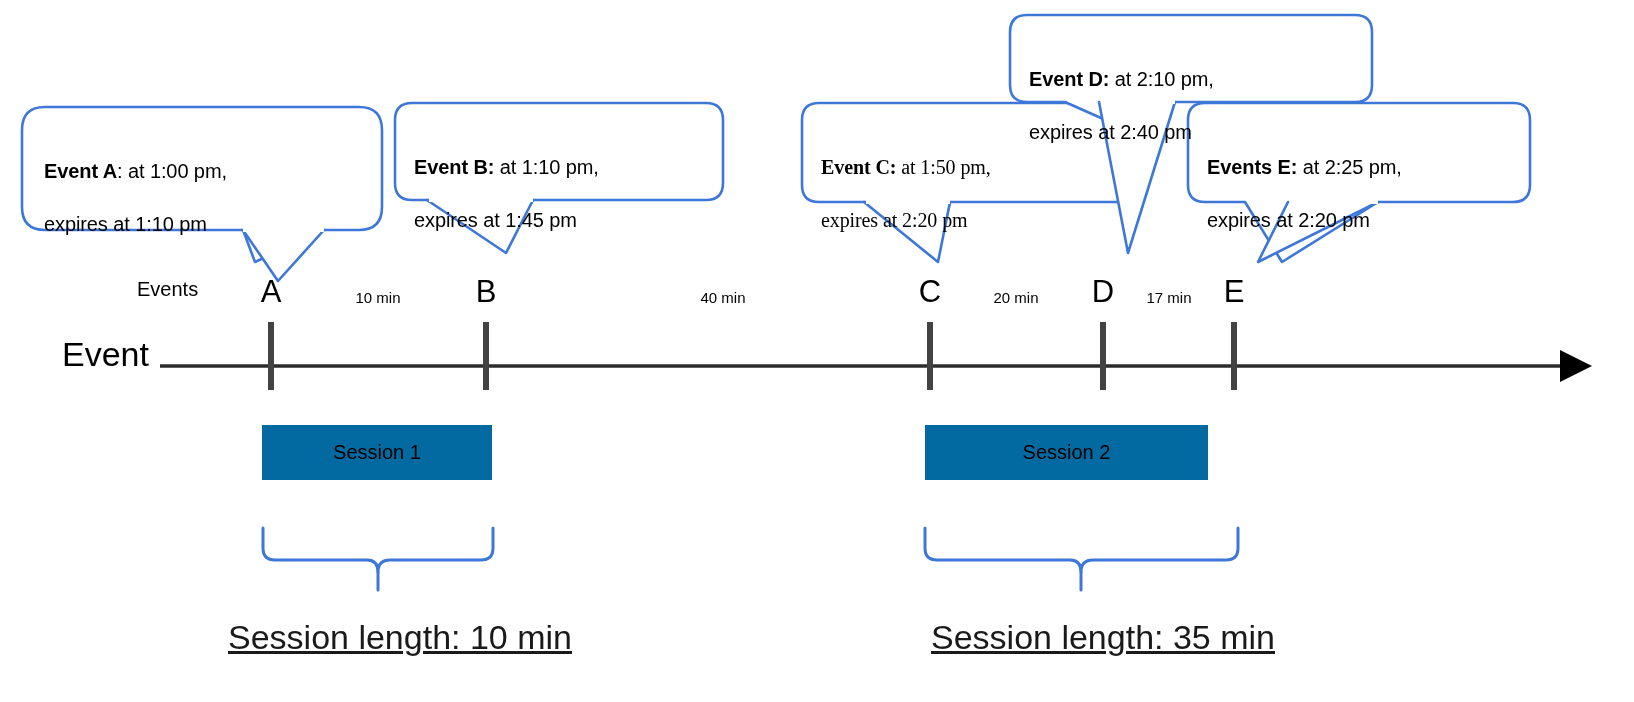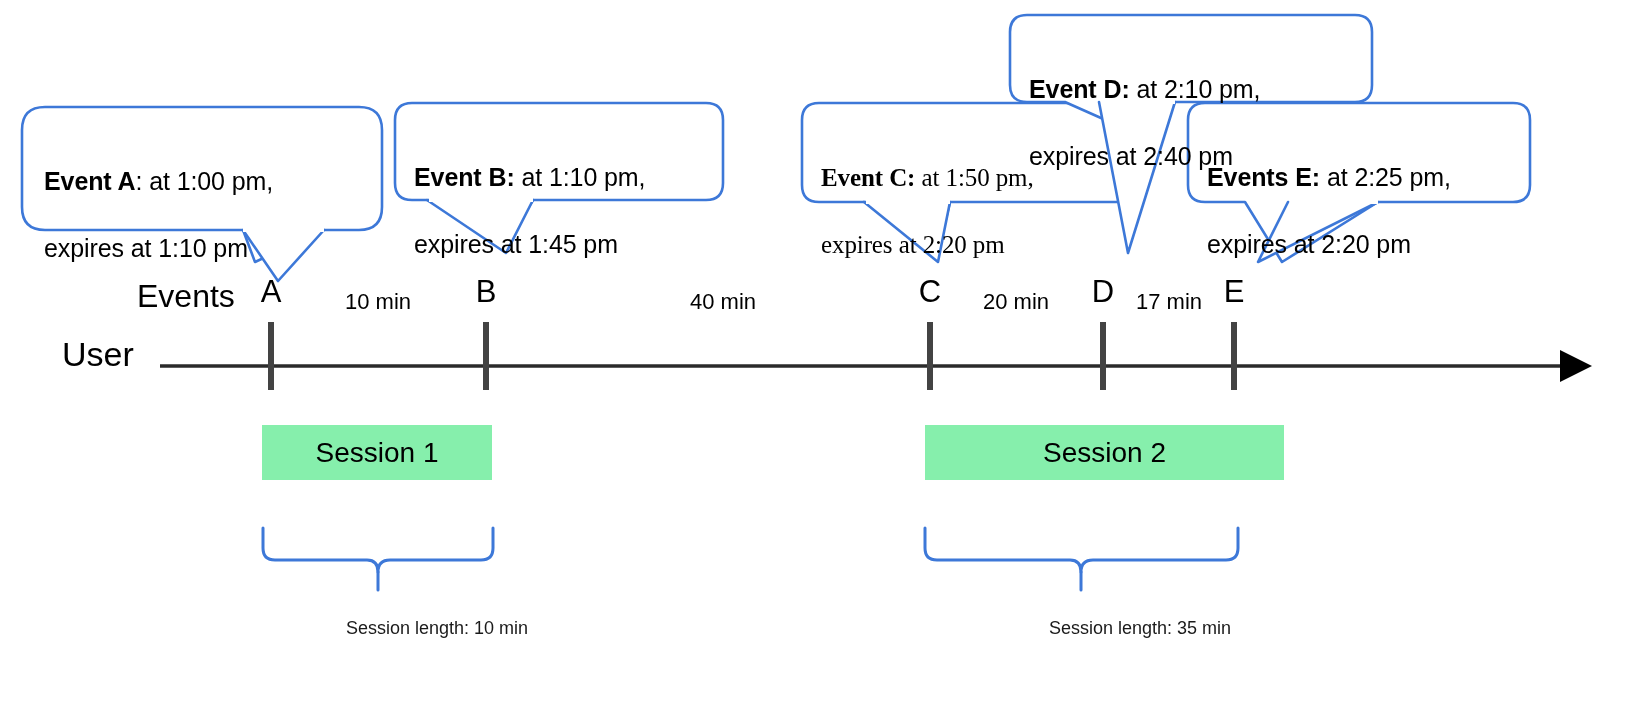--- a/index.html
+++ b/index.html
@@ -20,70 +20,71 @@
   }
   .svg-layer {
     position: absolute;
     left: 0;
     top: 0;
     width: 1634px;
     height: 702px;
   }
   .callout-text {
     position: absolute;
-    font-size: 25px;
+    font-size: 20px;
     line-height: 1.34;
     color: #000000;
     white-space: pre-line;
     letter-spacing: -0.1px;
   }
   .callout-text b {
     font-weight: bold;
   }
   .axis-label {
     position: absolute;
     font-size: 34px;
     color: #000000;
     white-space: nowrap;
   }
   .events-label {
     position: absolute;
-    font-size: 32px;
+    font-size: 20px;
     color: #000000;
     white-space: nowrap;
   }
   .event-letter {
     position: absolute;
     font-size: 31px;
     color: #000000;
     white-space: nowrap;
     text-align: center;
   }
   .gap-label {
     position: absolute;
-    font-size: 22px;
+    font-size: 15px;
     color: #000000;
     white-space: nowrap;
     text-align: center;
   }
   .session-box {
     position: absolute;
-    background: #86efac;
+    background: #0369a1;
     display: flex;
     align-items: center;
     justify-content: center;
-    font-size: 28px;
+    font-size: 20px;
     color: #000000;
   }
   .session-length {
     position: absolute;
-    font-size: 18px;
+    font-size: 34px;
     color: #1a1a1a;
     white-space: nowrap;
-    text-align: right;
+    text-align: left;
+    text-decoration: underline;
   }
 </style>
 </head>
 <body>
 
 <div id="canvas">
 
   <svg class="svg-layer" viewBox="0 0 1634 702">
 
     <g>
@@ -172,36 +173,36 @@
     <span>expires at 2:40 pm</span>
   </div>
 
   <div class="callout-text" style="left:1207px; top:127px; width:322px;">
     <b>Events E:</b><span> </span><span>at 2:25 pm,</span><br>
     <span>expires at 2:20 pm</span>
   </div>
 
   <div class="events-label" style="left:137px; top:278px;">Events</div>
 
-  <div class="axis-label" style="left:62px; top:335px;">User</div>
+  <div class="axis-label" style="left:62px; top:335px;">Event</div>
 
   <div class="event-letter" style="left:251px; top:274px; width:40px;">A</div>
   <div class="event-letter" style="left:466px; top:274px; width:40px;">B</div>
   <div class="event-letter" style="left:910px; top:274px; width:40px;">C</div>
   <div class="event-letter" style="left:1083px; top:274px; width:40px;">D</div>
   <div class="event-letter" style="left:1214px; top:274px; width:40px;">E</div>
 
   <div class="gap-label" style="left:318px; top:289px; width:120px;">10 min</div>
   <div class="gap-label" style="left:663px; top:289px; width:120px;">40 min</div>
   <div class="gap-label" style="left:956px; top:289px; width:120px;">20 min</div>
   <div class="gap-label" style="left:1114px; top:289px; width:110px;">17 min</div>
 
   <div class="session-box" style="left:262px; top:425px; width:230px; height:55px;">
     <span>Session 1</span>
   </div>
-  <div class="session-box" style="left:925px; top:425px; width:359px; height:55px;">
+  <div class="session-box" style="left:925px; top:425px; width:283px; height:55px;">
     <span>Session 2</span>
   </div>
 
   <div class="session-length" style="left:228px; top:618px; width:300px;">Session length: 10 min</div>
   <div class="session-length" style="left:931px; top:618px; width:300px;">Session length: 35 min</div>
 
 </div>
 
 </body></html>

